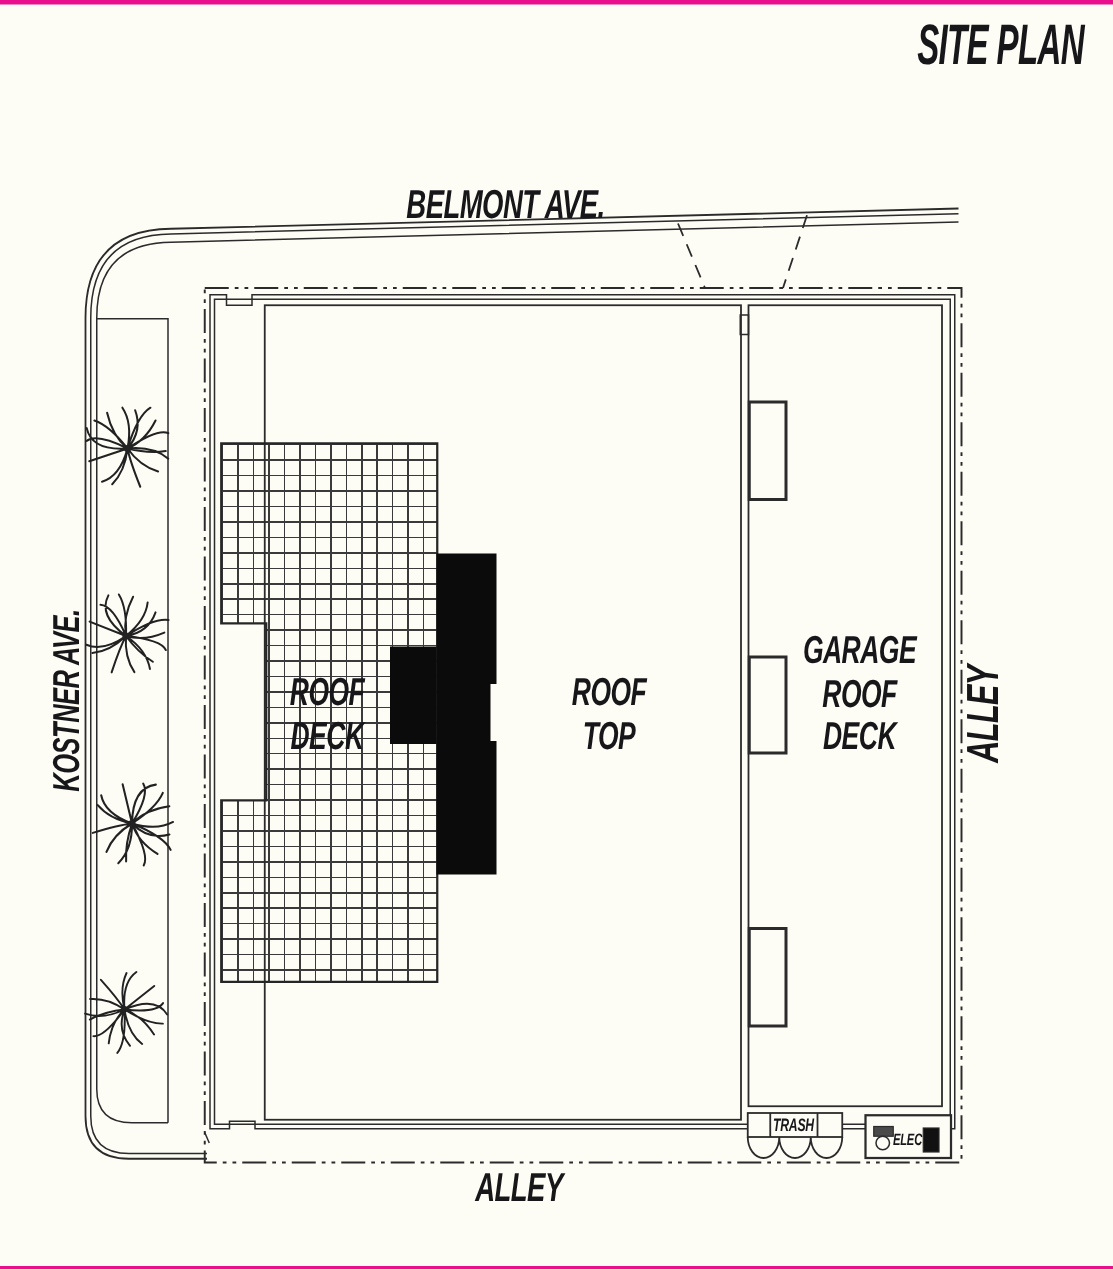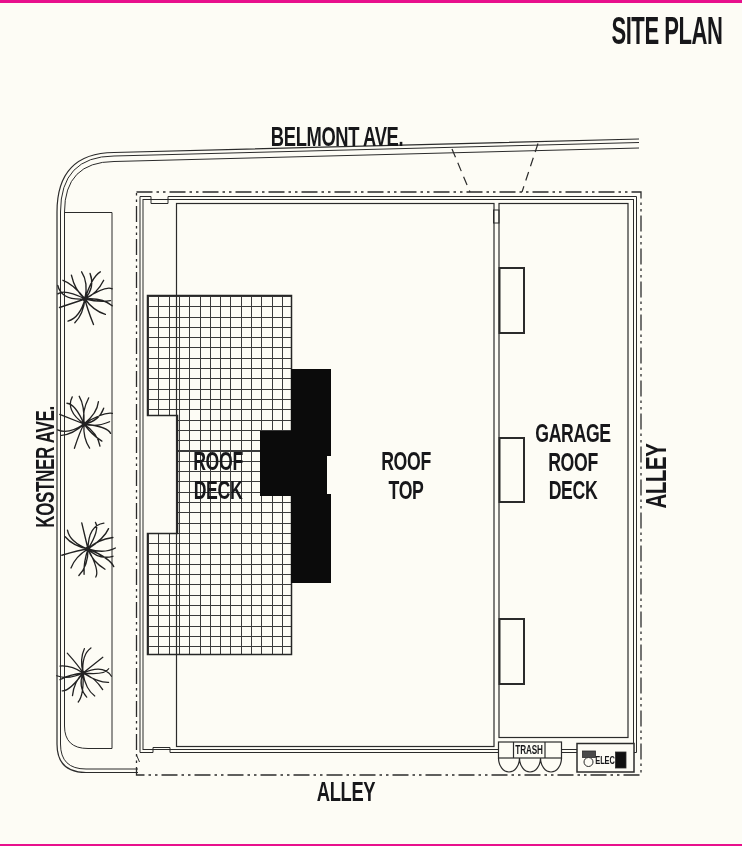--- a/index.html
+++ b/index.html
@@ -1,17 +1,17 @@
 <!DOCTYPE html>
 <html><head>
 <meta charset="utf-8">
 <style>
   html,body{margin:0;padding:0;}
   body{background:#ffffff;font-family:"Liberation Sans", sans-serif;}
-  .canvas{position:relative;width:742px;height:846px;background:#FDFCF5;overflow:hidden;}
+  .canvas{position:relative;width:742px;height:846px;background:#FDFCF5;overflow:hidden;font-style:italic;}
   .pink{position:absolute;left:0;width:742px;height:3px;z-index:6;}
   .pink.top{top:0;}
   .pink.bottom{bottom:0;height:2.5px;}
   .lbl{position:absolute;z-index:4;white-space:nowrap;color:#17171a;font-weight:700;
        letter-spacing:-0.02em;transform:translate(-50%,-50%) scaleX(0.68);}
   .lbl.rot{transform:translate(-50%,-50%) rotate(-90deg) scaleX(0.68);}
   .lbl.title{transform:translate(-50%,-50%) scaleX(0.58);}
   .lbl.multi{text-align:center;}
   .lbl.multi span{display:block;}
   .grid{position:absolute;z-index:1;

